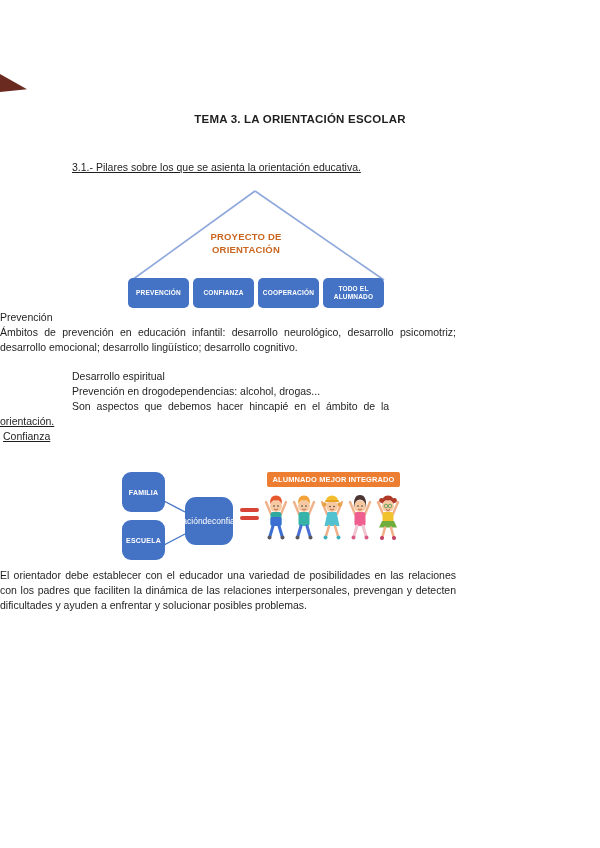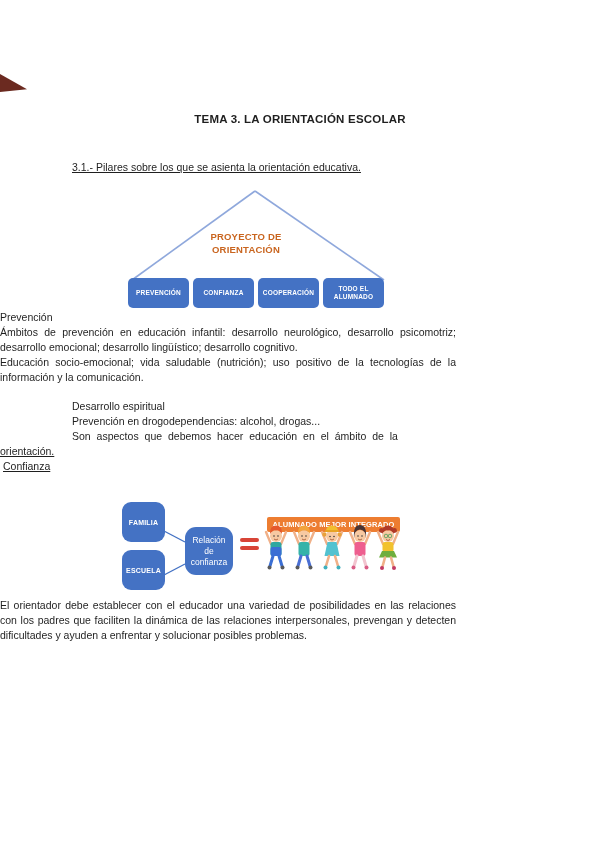--- a/index.html
+++ b/index.html
@@ -112,33 +112,33 @@
     letter-spacing: 0.2px;
   }
   .family-box { top: 7px; }
   .school-box { top: 55px; }
   .center-box {
     position: absolute; left: 113px; top: 32px;
     width: 48px; height: 48px;
     background: var(--pillar-blue, #4472C4);
     border-radius: 11px;
     color: #ffffff; font-size: 8.5px; line-height: 11px;
-    display: flex; flex-direction: column;
+    display: flex; flex-direction: row;
     align-items: center; justify-content: center;
     text-align: center;
   }
   .equals { position: absolute; left: 168px; top: 43px; width: 19px; height: 12px; }
   .equals .bar {
     position: absolute; left: 0; width: 19px; height: 4px;
     background: var(--equals-red, #D84437); border-radius: 2px;
   }
   .equals .bar-top { top: 0; }
   .equals .bar-bottom { top: 8px; }
   .banner {
-    position: absolute; left: 195px; top: 22px;
+    position: absolute; left: 195px; top: 7px;
     width: 133px; height: 15px;
     background: var(--banner-orange, #ED7D31);
     border-radius: 2px;
     color: #ffffff; font-size: 7.5px; font-weight: bold;
     display: flex; align-items: center; justify-content: center;
     letter-spacing: 0.1px;
   }
   .kids { position: absolute; left: 191px; top: 22px; width: 140px; height: 64px; }
 </style>
 </head>
@@ -164,26 +164,25 @@
     <div class="pillar pillar-0">PREVENCIÓN</div>
     <div class="pillar pillar-1">CONFIANZA</div>
     <div class="pillar pillar-2">COOPERACIÓN</div>
     <div class="pillar pillar-3">TODO EL ALUMNADO</div>
   </div>
 
   <p class="body-text mt-prevencion">Prevención</p>
 
   <p class="body-text justified mt-p1">Ámbitos de prevención en educación infantil: desarrollo neurológico, desarrollo psicomotriz; desarrollo emocional; desarrollo lingüístico; desarrollo cognitivo.</p>
 
-  <p class="body-text justified mt-p2">Educación socio-emocional; vida saludable (nutrición); uso positivo de la tecnologías de la información y la comunicación.</p>
 
   <div class="body-text mt-lines">
     <div>Desarrollo espiritual</div>
     <div>Prevención en drogodependencias: alcohol, drogas...</div>
-    <div class="spread">Son aspectos que debemos hacer educación en el ámbito de la</div>
+    <div class="spread">Son aspectos que debemos hacer hincapié en el ámbito de la</div>
   </div>
 
   <p class="body-text mt-orientacion">orientación.</p>
 
   <p class="body-text mt-confianza"><span class="confianza-underline">Confianza</span></p>
 
 
   <div class="diagram2">
     <svg class="conn" viewBox="0 0 456 103" aria-hidden="true">
       <line x1="92" y1="36" x2="113" y2="47"></line>

